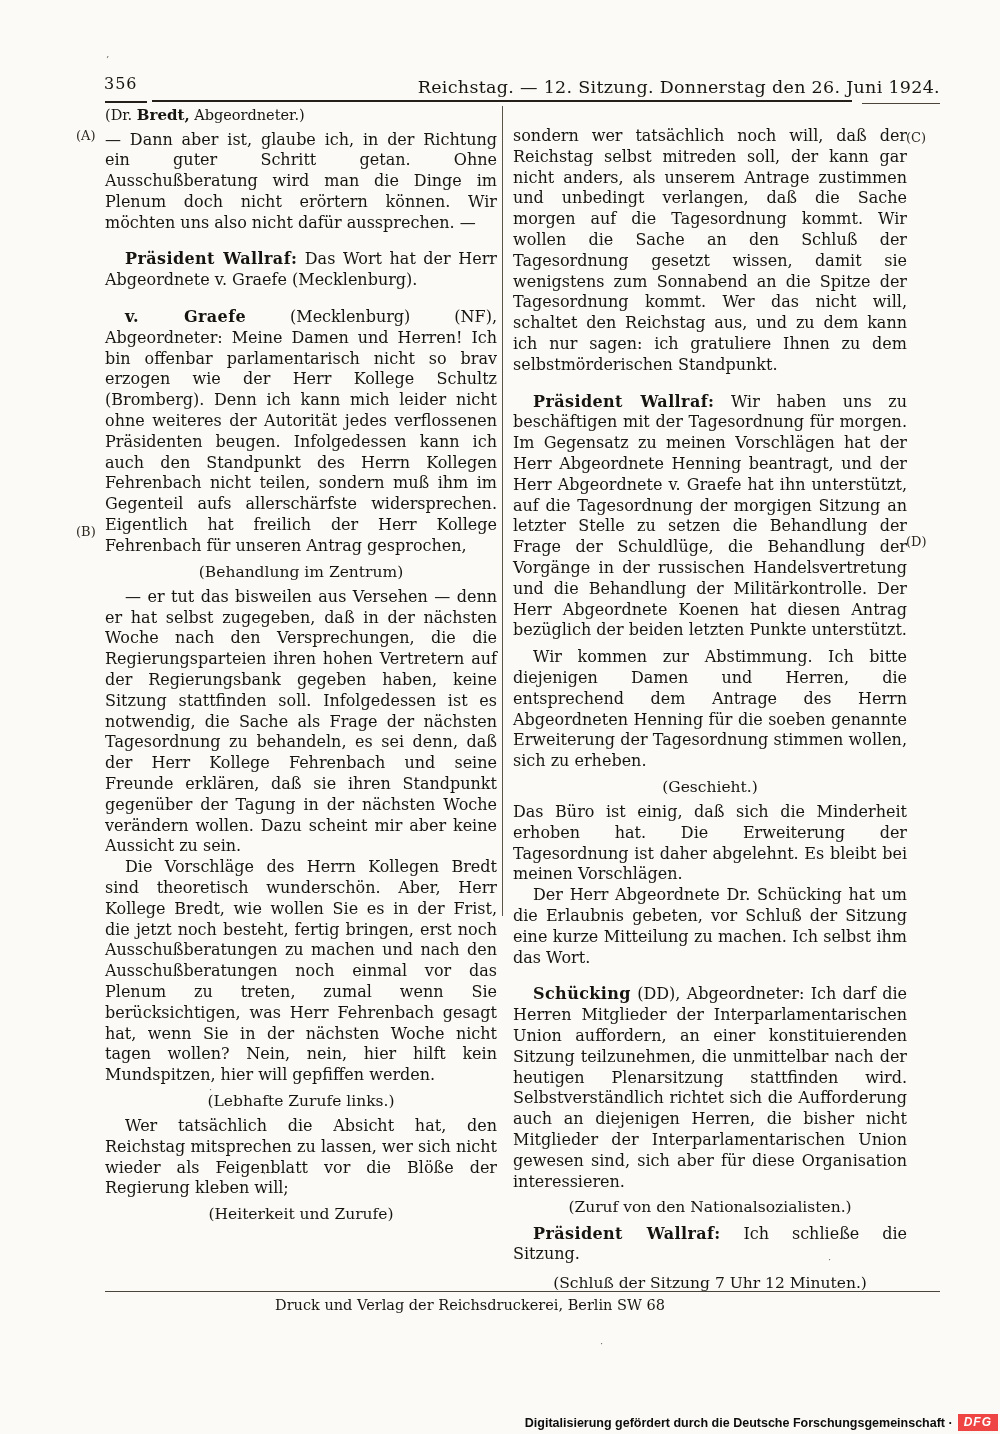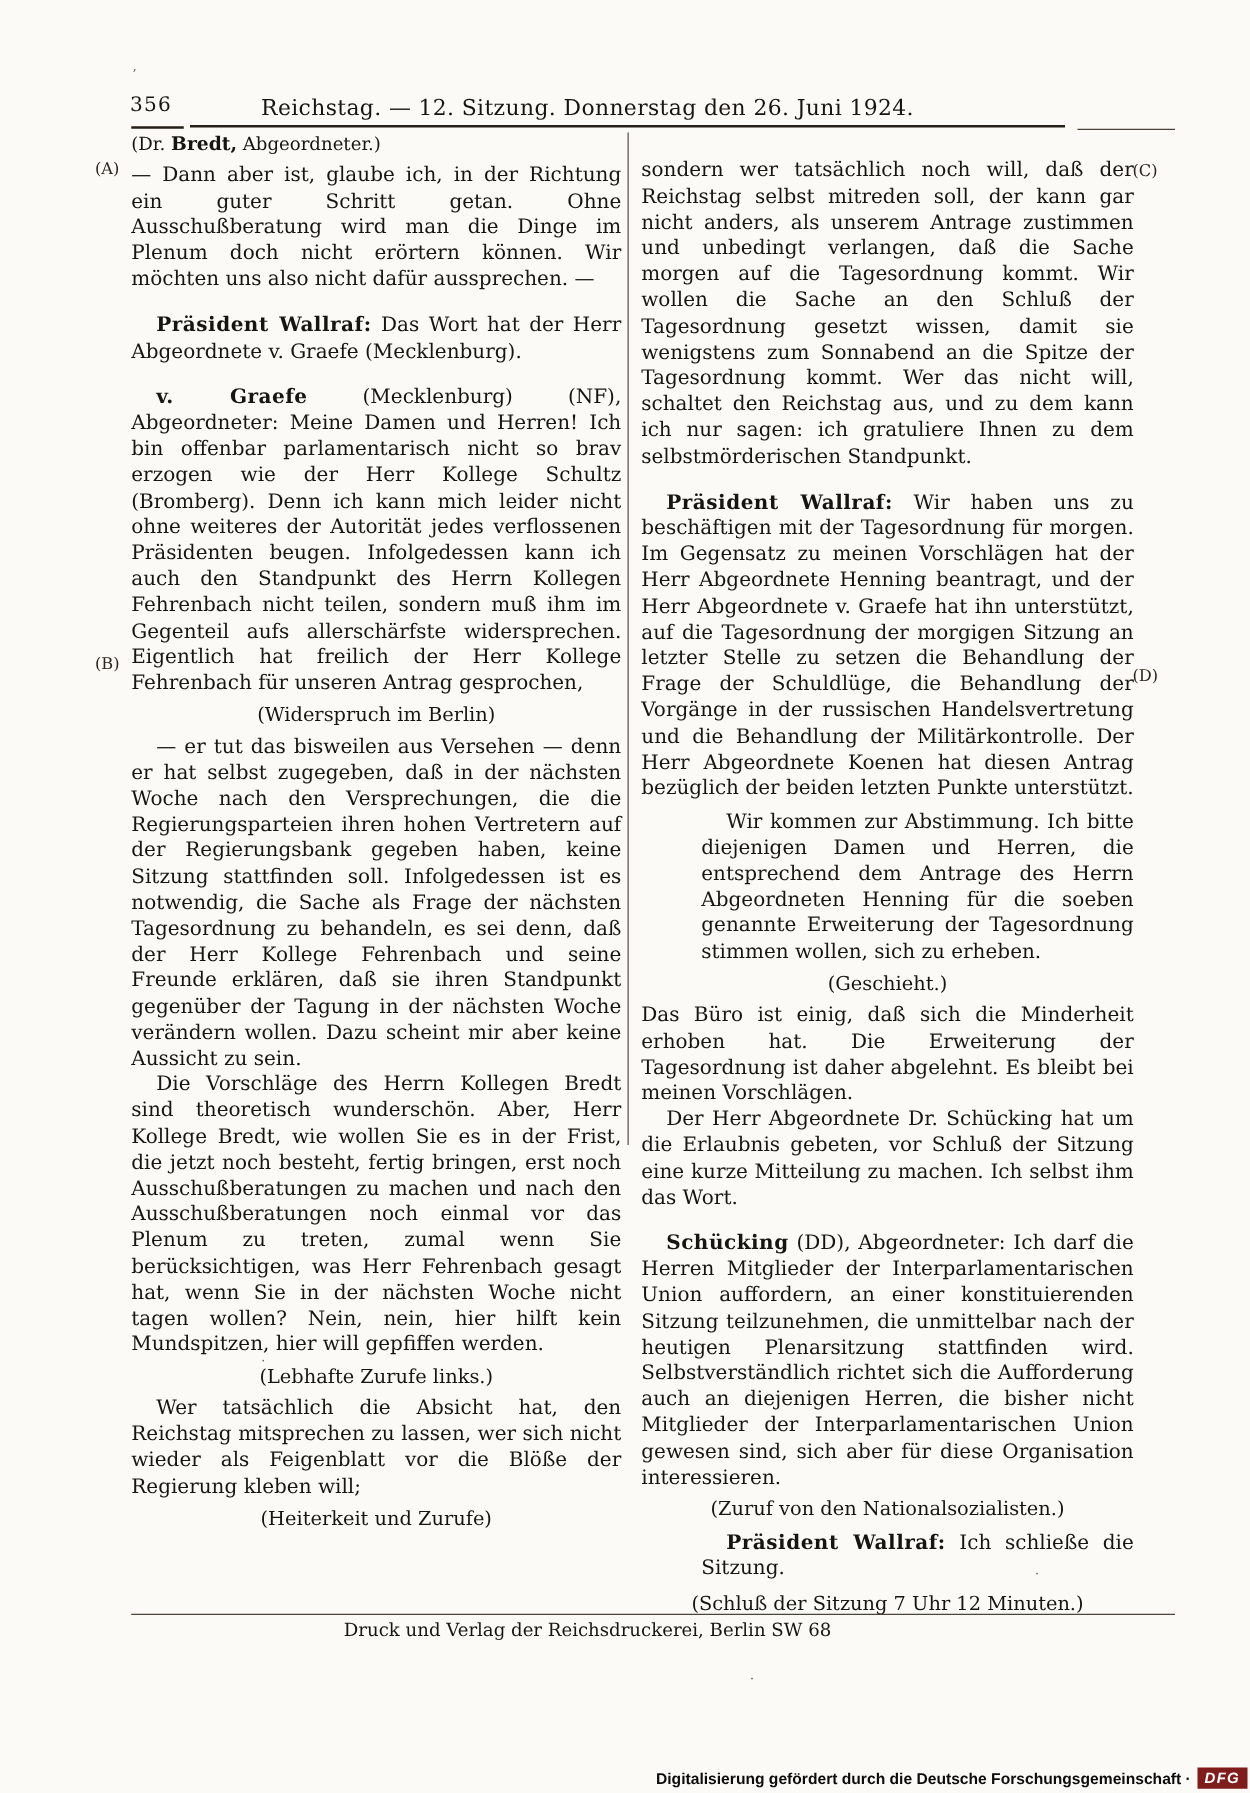--- a/index.html
+++ b/index.html
@@ -3,34 +3,34 @@
 <meta charset="utf-8">
 <style>
   html,body{margin:0;padding:0;}
   body{
     width:1000px;height:1434px;position:relative;overflow:hidden;
     background:#fbfaf6;
     font-family:"DejaVu Serif","Liberation Serif",serif;
     color:#17150f;
   }
   .page-number{position:absolute;left:104px;top:74px;font-size:16px;letter-spacing:1px;}
-  .header-title{position:absolute;left:0;top:77px;width:940px;text-align:center;font-size:17.5px;letter-spacing:.3px;}
+  .header-title{position:absolute;left:0;top:77px;width:940px;text-align:right;font-size:17.5px;letter-spacing:.3px;}
   .rule{position:absolute;background:#241f18;height:2px;}
   .rule.thin{height:1px;background:#4a443a;}
   .col{position:absolute;top:106px;font-size:16px;line-height:1.3;text-align:justify;}
   .col-left{left:105px;width:392px;}
   .col-right{left:513px;width:394px;}
   .divider{position:absolute;left:502px;top:106px;width:1px;height:810px;background:#5a5348;}
   .running-head{font-size:14.5px;text-align:left;margin:0 0 4px 0;}
   .running-head b{font-size:15px;}
   p{margin:0;}
   .para{text-indent:20px;}
   .flush{text-indent:0;}
   .gap{margin-top:16px;}
-  .gap-sm{margin-top:6px;margin-left:48px;}
+  .gap-sm{margin-top:6px;}
   .stage{text-align:center;text-indent:0;font-size:15.5px;margin:5px 0;}
   .lead{font-weight:bold;letter-spacing:.4px;}
   .marker{position:absolute;font-size:13px;color:#2a251d;font-family:"DejaVu Serif",serif;}
   .footer-imprint{position:absolute;left:0;top:1297px;width:940px;text-align:center;font-size:14.5px;}
   .digitization{position:absolute;right:2px;bottom:3px;display:flex;align-items:center;gap:5px;
     font-family:"Liberation Sans","DejaVu Sans",sans-serif;font-weight:bold;font-size:12.5px;color:#0c0c0c;padding-left:28px;}
   .dfg-box{display:inline-block;color:#fff;font-style:italic;font-weight:bold;font-size:12px;
     padding:1px 6px 2px 6px;letter-spacing:1px;}
   .speck{position:absolute;color:#6a645a;font-size:10px;}
 </style>
@@ -52,21 +52,21 @@
 
 <div class="col col-left">
   <p class="running-head"><span>(Dr. </span><b>Bredt,</b><span> Abgeordneter.)</span></p>
 
   <p class="flush">— Dann aber ist, glaube ich, in der Richtung ein guter Schritt getan. Ohne Ausschußberatung wird man die Dinge im Plenum doch nicht erörtern können. Wir möchten uns also nicht dafür aussprechen. —</p>
 
   <p class="para gap"><b class="lead">Präsident Wallraf:</b><span> Das Wort hat der Herr Abgeordnete v. Graefe (Mecklenburg).</span></p>
 
   <p class="para gap"><b class="lead">v. Graefe</b><span> (Mecklenburg) (NF), Abgeordneter: Meine Damen und Herren! Ich bin offenbar parlamentarisch nicht so brav erzogen wie der Herr Kollege Schultz (Bromberg). Denn ich kann mich leider nicht ohne weiteres der Autorität jedes verflossenen Präsidenten beugen. Infolgedessen kann ich auch den Standpunkt des Herrn Kollegen Fehrenbach nicht teilen, sondern muß ihm im Gegenteil aufs allerschärfste widersprechen. Eigentlich hat freilich der Herr Kollege Fehrenbach für unseren Antrag gesprochen,</span></p>
 
-  <p class="stage">(Widerspruch im Berlin)</p>
+  <p class="stage">(Behandlung im Zentrum)</p>
 
   <p class="para">— er tut das bisweilen aus Versehen — denn er hat selbst zugegeben, daß in der nächsten Woche nach den Versprechungen, die die Regierungsparteien ihren hohen Vertretern auf der Regierungsbank gegeben haben, keine Sitzung stattfinden soll. Infolgedessen ist es notwendig, die Sache als Frage der nächsten Tagesordnung zu behandeln, es sei denn, daß der Herr Kollege Fehrenbach und seine Freunde erklären, daß sie ihren Standpunkt gegenüber der Tagung in der nächsten Woche verändern wollen. Dazu scheint mir aber keine Aussicht zu sein.</p>
 
   <p class="para">Die Vorschläge des Herrn Kollegen Bredt sind theoretisch wunderschön. Aber, Herr Kollege Bredt, wie wollen Sie es in der Frist, die jetzt noch besteht, fertig bringen, erst noch Ausschußberatungen zu machen und nach den Ausschußberatungen noch einmal vor das Plenum zu treten, zumal wenn Sie berücksichtigen, was Herr Fehrenbach gesagt hat, wenn Sie in der nächsten Woche nicht tagen wollen? Nein, nein, hier hilft kein Mundspitzen, hier will gepfiffen werden.</p>
 
   <p class="stage">(Lebhafte Zurufe links.)</p>
 
   <p class="para">Wer tatsächlich die Absicht hat, den Reichstag mitsprechen zu lassen, wer sich nicht wieder als Feigenblatt vor die Blöße der Regierung kleben will;</p>
 
   <p class="stage">(Heiterkeit und Zurufe)</p>
@@ -98,14 +98,14 @@
 <div class="footer-imprint">Druck und Verlag der Reichsdruckerei, Berlin SW 68</div>
 
 <span class="speck" style="left:106px;top:54px;">’</span>
 <span class="speck" style="left:209px;top:1084px;">·</span>
 <span class="speck" style="left:263px;top:1168px;">·</span>
 <span class="speck" style="left:828px;top:1254px;">·</span>
 <span class="speck" style="left:600px;top:1338px;">·</span>
 
 <div class="digitization">
   <span>Digitalisierung gefördert durch die Deutsche Forschungsgemeinschaft ·</span>
-  <span class="dfg-box" style="background: #7f1d1d;">DFG</span>
+  <span class="dfg-box" style="background: #ef4444;">DFG</span>
 </div>
 
 </body></html>

